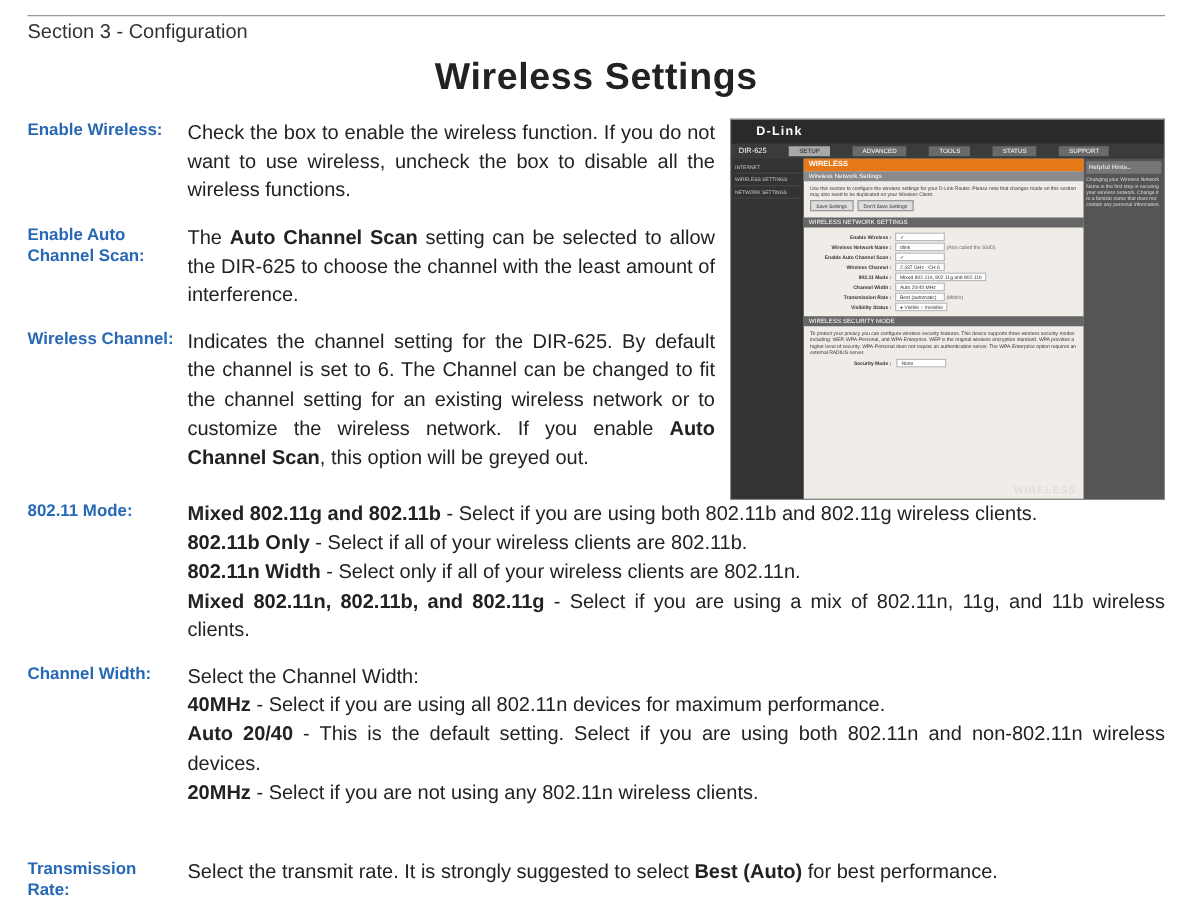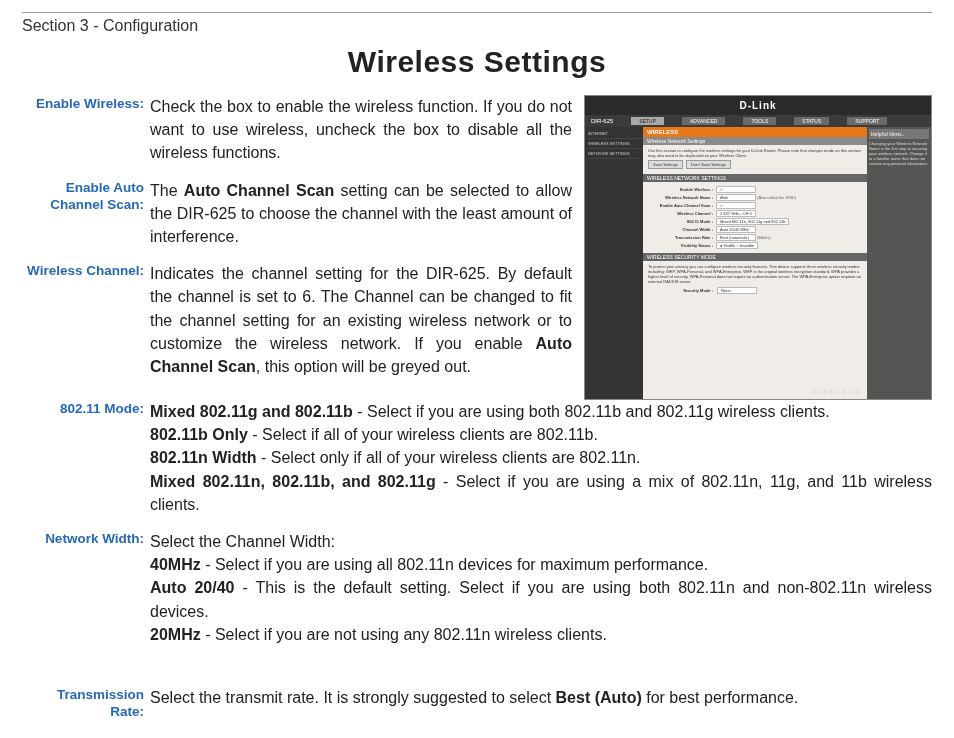--- a/index.html
+++ b/index.html
@@ -14,21 +14,21 @@
   }
   .header-line { border-top: 1px solid #999; margin-bottom: 4px; }
   .section-hdr { font-size: 16px; color: #333; margin-bottom: 6px; }
   .title { font-family: "Arial Narrow", Arial, sans-serif; font-weight: bold; font-size: 30px; text-align: center; letter-spacing: 0.5px; margin: 10px 0 16px; }
   .content { display: flex; gap: 12px; }
   .left { flex: 1; }
   .row { display: flex; margin-bottom: 14px; }
   .row .label {
     width: 128px;
     min-width: 128px;
-    text-align: right;
+    text-align: left;
     color: #2869b5;
     font-family: "Arial Narrow", Arial, sans-serif;
     font-weight: bold;
     font-size: 13.5px;
     padding-right: 6px;
     line-height: 1.3;
   }
   .row .desc {
     font-size: 16px;
     color: #222;
@@ -40,21 +40,21 @@
   .screenshot {
     width: 348px;
     height: 305px;
     background: #46433e;
     border: 1px solid #888;
     font-size: 5px;
     color: #fff;
     position: relative;
     overflow: hidden;
   }
-  .ss-top { background: #2a2a2a; padding: 4px 6px; font-size: 10px; font-weight: bold; letter-spacing: 1px; text-align: center; }
+  .ss-top { background: #2a2a2a; padding: 4px 20px; font-size: 10px; font-weight: bold; letter-spacing: 1px; }
   .ss-model { background: #3b3b3b; padding: 2px 6px; font-size: 6px; display: flex; gap: 18px; align-items: center; }
   .ss-model .tab { background: #6a6a6a; padding: 1px 8px; font-size: 5px; }
   .ss-model .tab.active { background: #a9a9a9; color: #222; }
   .ss-body { display: flex; height: calc(100% - 30px); }
   .ss-side { width: 58px; background: #333; padding: 2px; }
   .ss-side div { font-size: 4px; color: #ccc; padding: 2px 1px; border-bottom: 1px solid #444; }
   .ss-main { flex: 1; background: #f0ede8; color: #222; padding: 0; }
   .ss-main .bar { background: #e67817; color: #fff; font-weight: bold; font-size: 6px; padding: 2px 4px; }
   .ss-main .subbar { background: #8a8a8a; color: #fff; font-size: 5px; padding: 1px 4px; }
   .ss-main .panel { padding: 3px 5px; font-size: 4px; color: #333; }
@@ -162,21 +162,21 @@
       <div class="label">802.11 Mode:</div>
       <div class="desc">
         <span class="line"><b>Mixed 802.11g and 802.11b</b><span> - Select if you are using both 802.11b and 802.11g wireless clients.</span></span>
         <span class="line"><b>802.11b Only</b><span> - Select if all of your wireless clients are 802.11b.</span></span>
         <span class="line"><b>802.11n Width</b><span> - Select only if all of your wireless clients are 802.11n.</span></span>
         <span class="line"><b>Mixed 802.11n, 802.11b, and 802.11g</b><span> - Select if you are using a mix of 802.11n, 11g, and 11b wireless clients.</span></span>
       </div>
     </div>
 
     <div class="row">
-      <div class="label">Network Width:</div>
+      <div class="label">Channel Width:</div>
       <div class="desc">
         <span class="line">Select the Channel Width:</span>
         <span class="line"><b>40MHz</b><span> - Select if you are using all 802.11n devices for maximum performance.</span></span>
         <span class="line"><b>Auto 20/40</b><span> - This is the default setting. Select if you are using both 802.11n and non-802.11n wireless devices.</span></span>
         <span class="line"><b>20MHz</b><span> - Select if you are not using any 802.11n wireless clients.</span></span>
       </div>
     </div>
 
     <div class="row" style="margin-top:40px;">
       <div class="label">Transmission Rate:</div>

